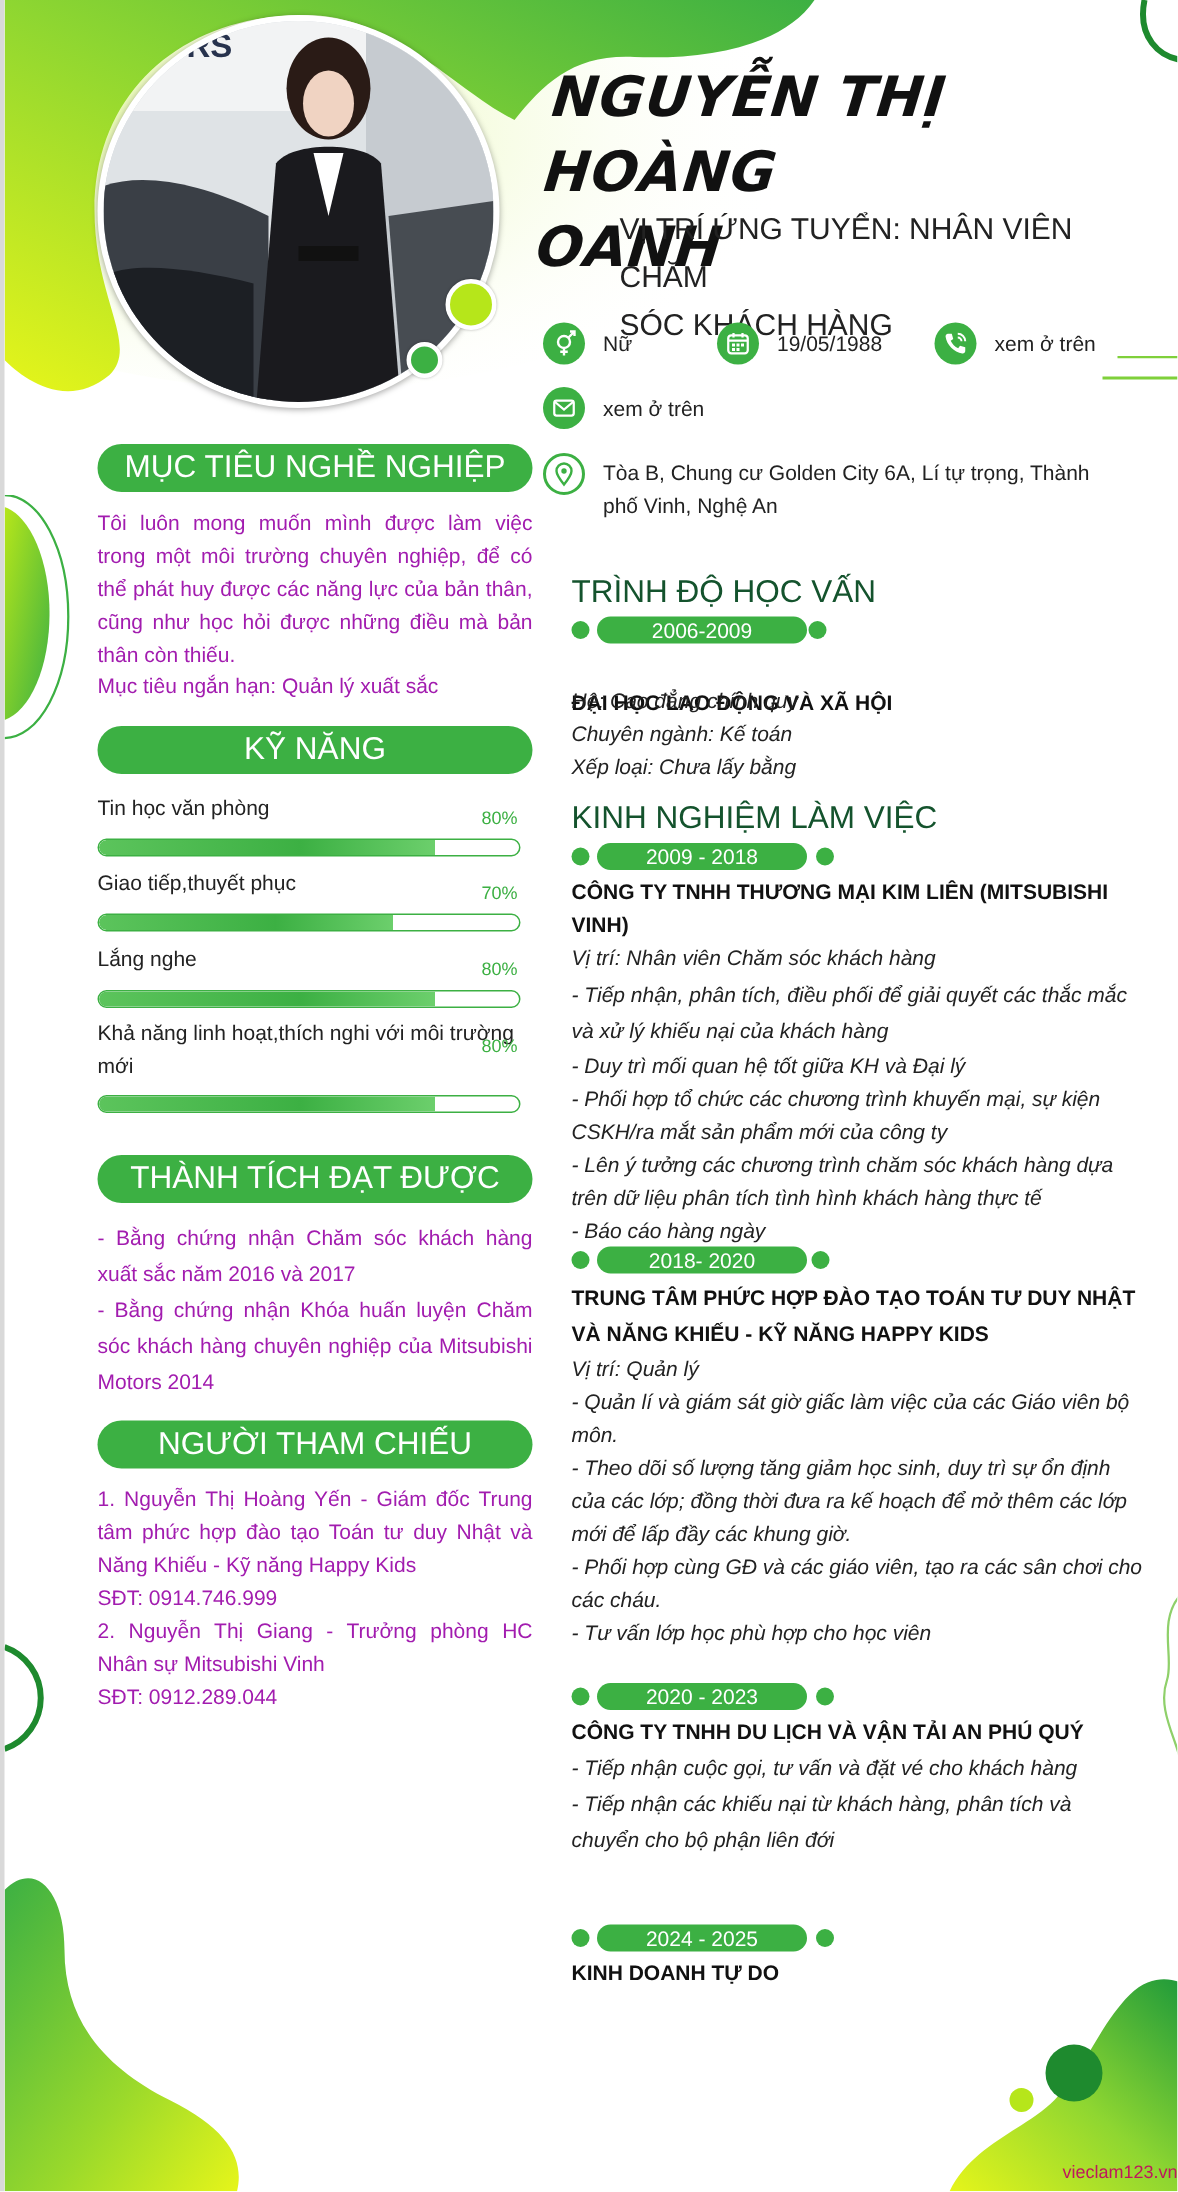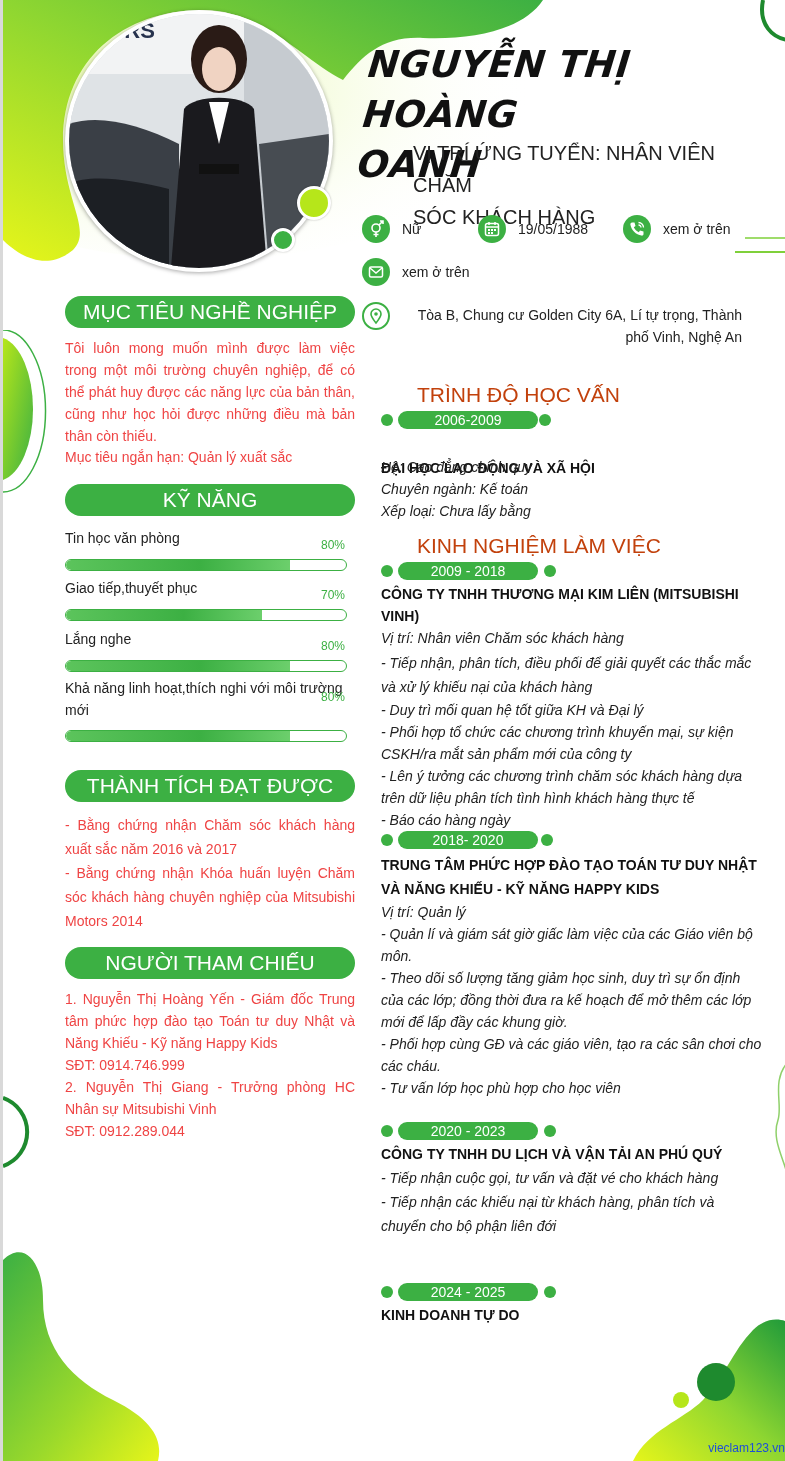--- a/index.html
+++ b/index.html
@@ -17,38 +17,38 @@
   
   .name { position: absolute; left: 360px; top: 40px; width: 400px; font-family: "DejaVu Sans", sans-serif; font-weight: bold; font-style: italic; font-size: 37px; line-height: 50px; color: #111; letter-spacing: 0.5px; transform: skewX(-6deg); }
   .position { position: absolute; left: 410px; top: 137px; width: 360px; font-size: 20px; line-height: 32px; color: #222; }
 
   .info-row { position: absolute; display: flex; align-items: center; }
   .info-icon { width: 28px; height: 28px; border-radius: 50%; background: #3cb043; display: flex; align-items: center; justify-content: center; flex-shrink: 0; }
   .info-text { font-size: 14px; color: #222; margin-left: 12px; line-height: 22px; }
 
   
   .section-pill { position: absolute; left: 62px; width: 290px; height: 32px; border-radius: 16px; background: #3cb043; color: #fff; font-size: 21px; text-align: center; line-height: 32px; }
-  .para { position: absolute; left: 62px; width: 290px; font-size: 14px; line-height: 22px; color: #ef4444; }
+  .para { position: absolute; left: 62px; width: 290px; font-size: 14px; line-height: 22px; color: #a21caf; }
   .justify { text-align: justify; }
 
   .skill-label { position: absolute; left: 62px; width: 290px; font-size: 14px; line-height: 22px; color: #222; }
   .skill-pct { position: absolute; left: 300px; width: 42px; text-align: right; font-size: 12px; color: #3cb043; }
   .skill-bar { position: absolute; left: 62px; width: 282px; height: 12px; border: 1px solid #3cb043; border-radius: 6px; background: #fff; overflow: hidden; }
   .skill-fill { position: absolute; left: 0; top: 0; bottom: 0; background: linear-gradient(90deg,#5cc45c,#3cb043 60%,#6ccf6c); border-radius: 6px 0 0 6px; }
 
   
-  .r-heading { position: absolute; left: 378px; font-size: 21px; color: #c2410c; line-height: 28px; margin-left: 36px; }
+  .r-heading { position: absolute; left: 378px; font-size: 21px; color: #14532d; line-height: 28px; }
   .timeline { position: absolute; left: 378px; width: 175px; height: 32px; }
   .tl-dot { position: absolute; top: 3px; width: 12px; height: 12px; border-radius: 50%; background: #3cb043; }
   .tl-pill { position: absolute; left: 17px; top: 0; width: 140px; height: 18px; border-radius: 9px; background: #3cb043; color: #fff; font-size: 14px; text-align: center; line-height: 18px; }
   .r-title { position: absolute; left: 378px; width: 380px; font-size: 14px; font-weight: bold; line-height: 22px; color: #111; }
   .r-text { position: absolute; left: 378px; width: 382px; font-size: 14px; line-height: 22px; color: #222; }
   .r-text p { margin: 0; font-style: italic; }
 
-  .footer-mark { position: absolute; right: 0; bottom: 6px; font-size: 12px; color: #1d4ed8; }
+  .footer-mark { position: absolute; right: 0; bottom: 6px; font-size: 12px; color: #be185d; }
 </style>
 </head>
 <body>
 
 <div class="page">
 
   <svg class="deco" style="left:0;top:0" width="785" height="300" viewBox="0 0 785 300">
     <defs>
       <linearGradient id="gTop" x1="0" y1="1" x2="1" y2="0">
         <stop offset="0" stop-color="#e6f51a"></stop>
@@ -174,21 +174,21 @@
   </div>
   <div class="info-row" style="left:359px;top:258px;">
     <span class="info-icon">
       <svg width="18" height="18" viewBox="0 0 18 18">
           <rect x="2.5" y="4" width="13" height="10" rx="1.5" fill="none" stroke="#fff" stroke-width="1.5"></rect>
           <path d="M3,5 L9,10 L15,5" fill="none" stroke="#fff" stroke-width="1.5"></path>
         </svg>
     </span>
     <span class="info-text">xem ở trên</span>
   </div>
-  <div class="info-row" style="left:359px;top:302px;align-items:flex-start;text-align:right;">
+  <div class="info-row" style="left:359px;top:302px;align-items:flex-start;">
     <span class="info-icon" style="background:#fff;border:2px solid #3cb043;">
       <svg width="18" height="18" viewBox="0 0 18 18">
           <path d="M9,16 C5,11 4,9 4,7 A5,5 0 0 1 14,7 C14,9 13,11 9,16 Z" fill="none" stroke="#3cb043" stroke-width="1.6"></path>
           <circle cx="9" cy="7" r="1.8" fill="#3cb043"></circle>
         </svg>
     </span>
     <span class="info-text" style="width:340px;margin-top:2px;">Tòa B, Chung cư Golden City 6A, Lí tự trọng, Thành phố Vinh, Nghệ An</span>
   </div>
 
   <div class="section-pill" style="top:296px;">MỤC TIÊU NGHỀ NGHIỆP</div>

